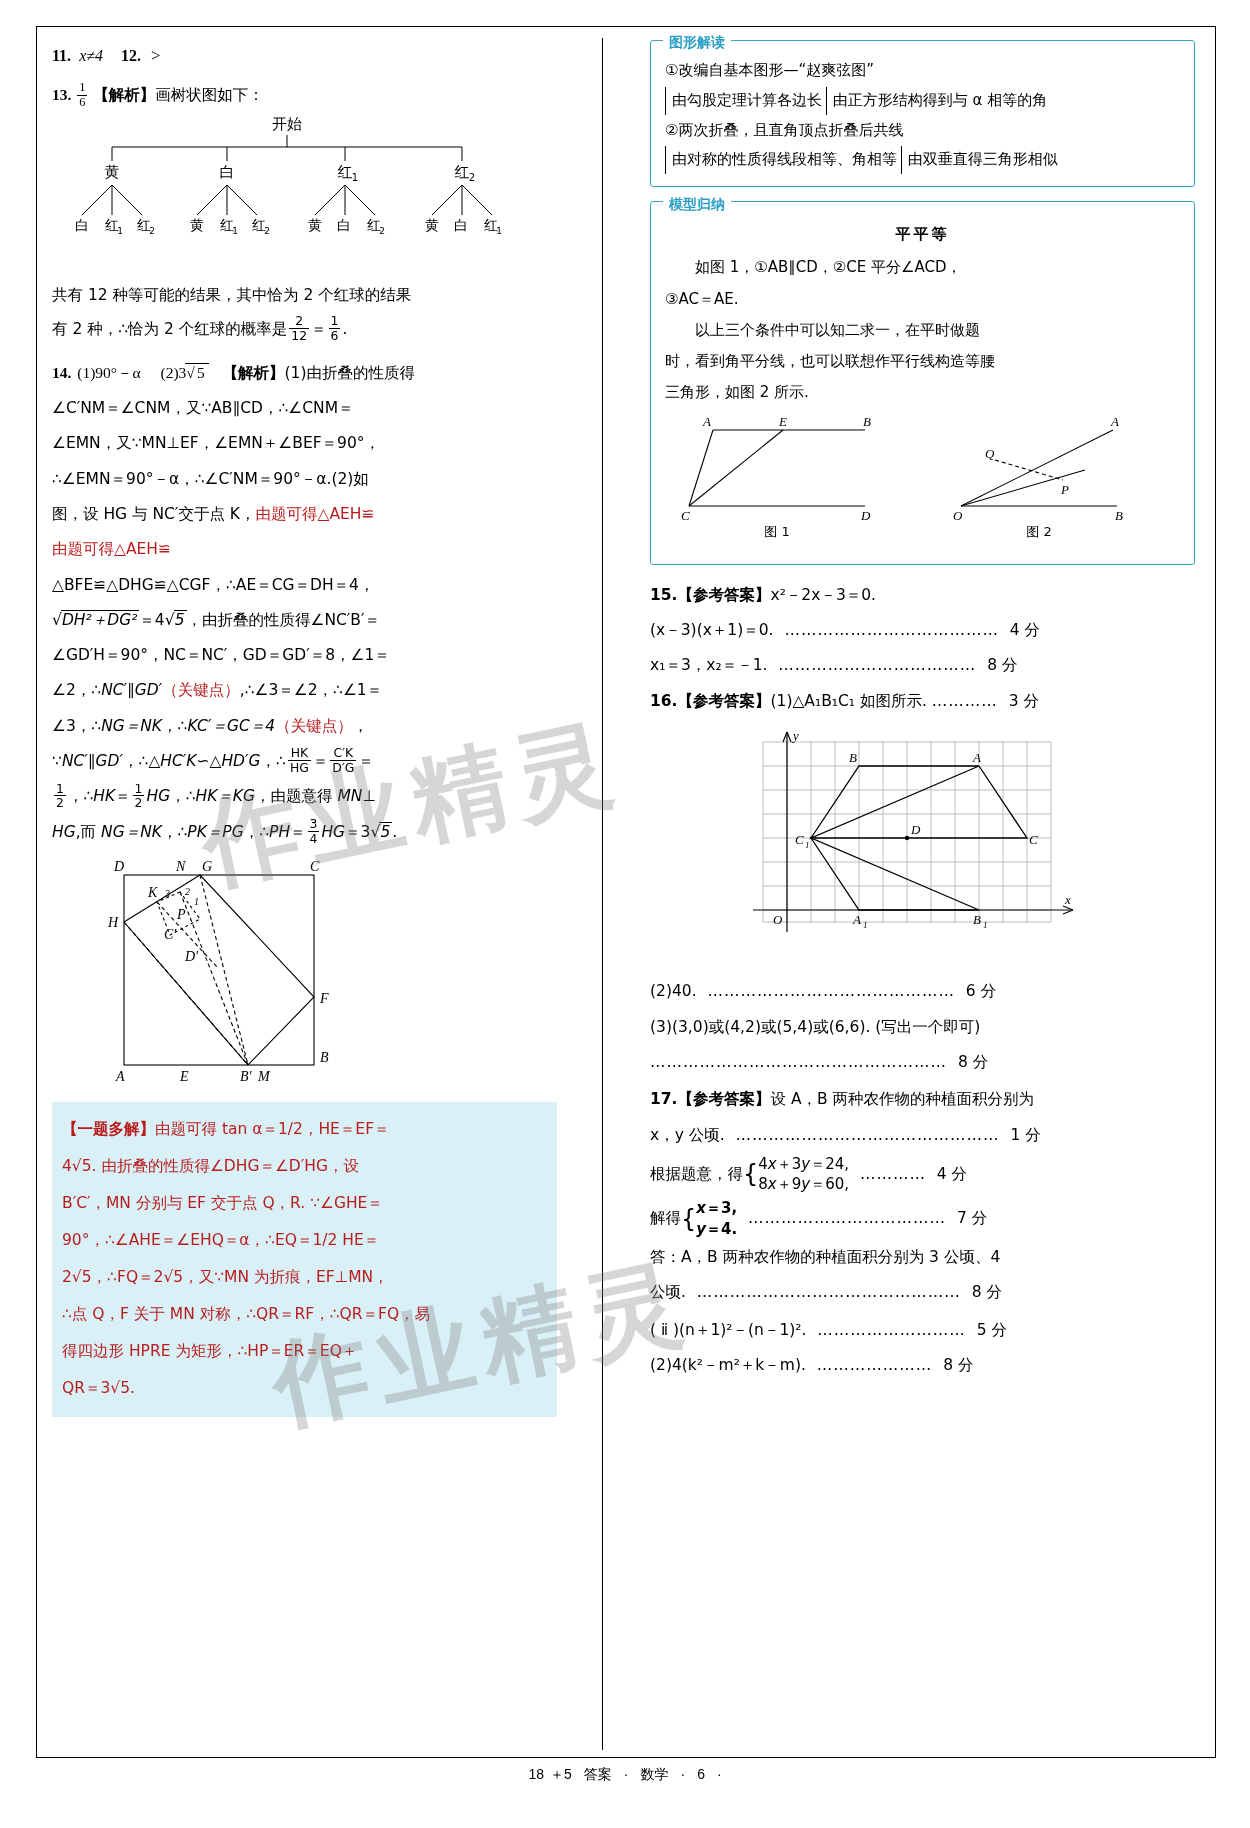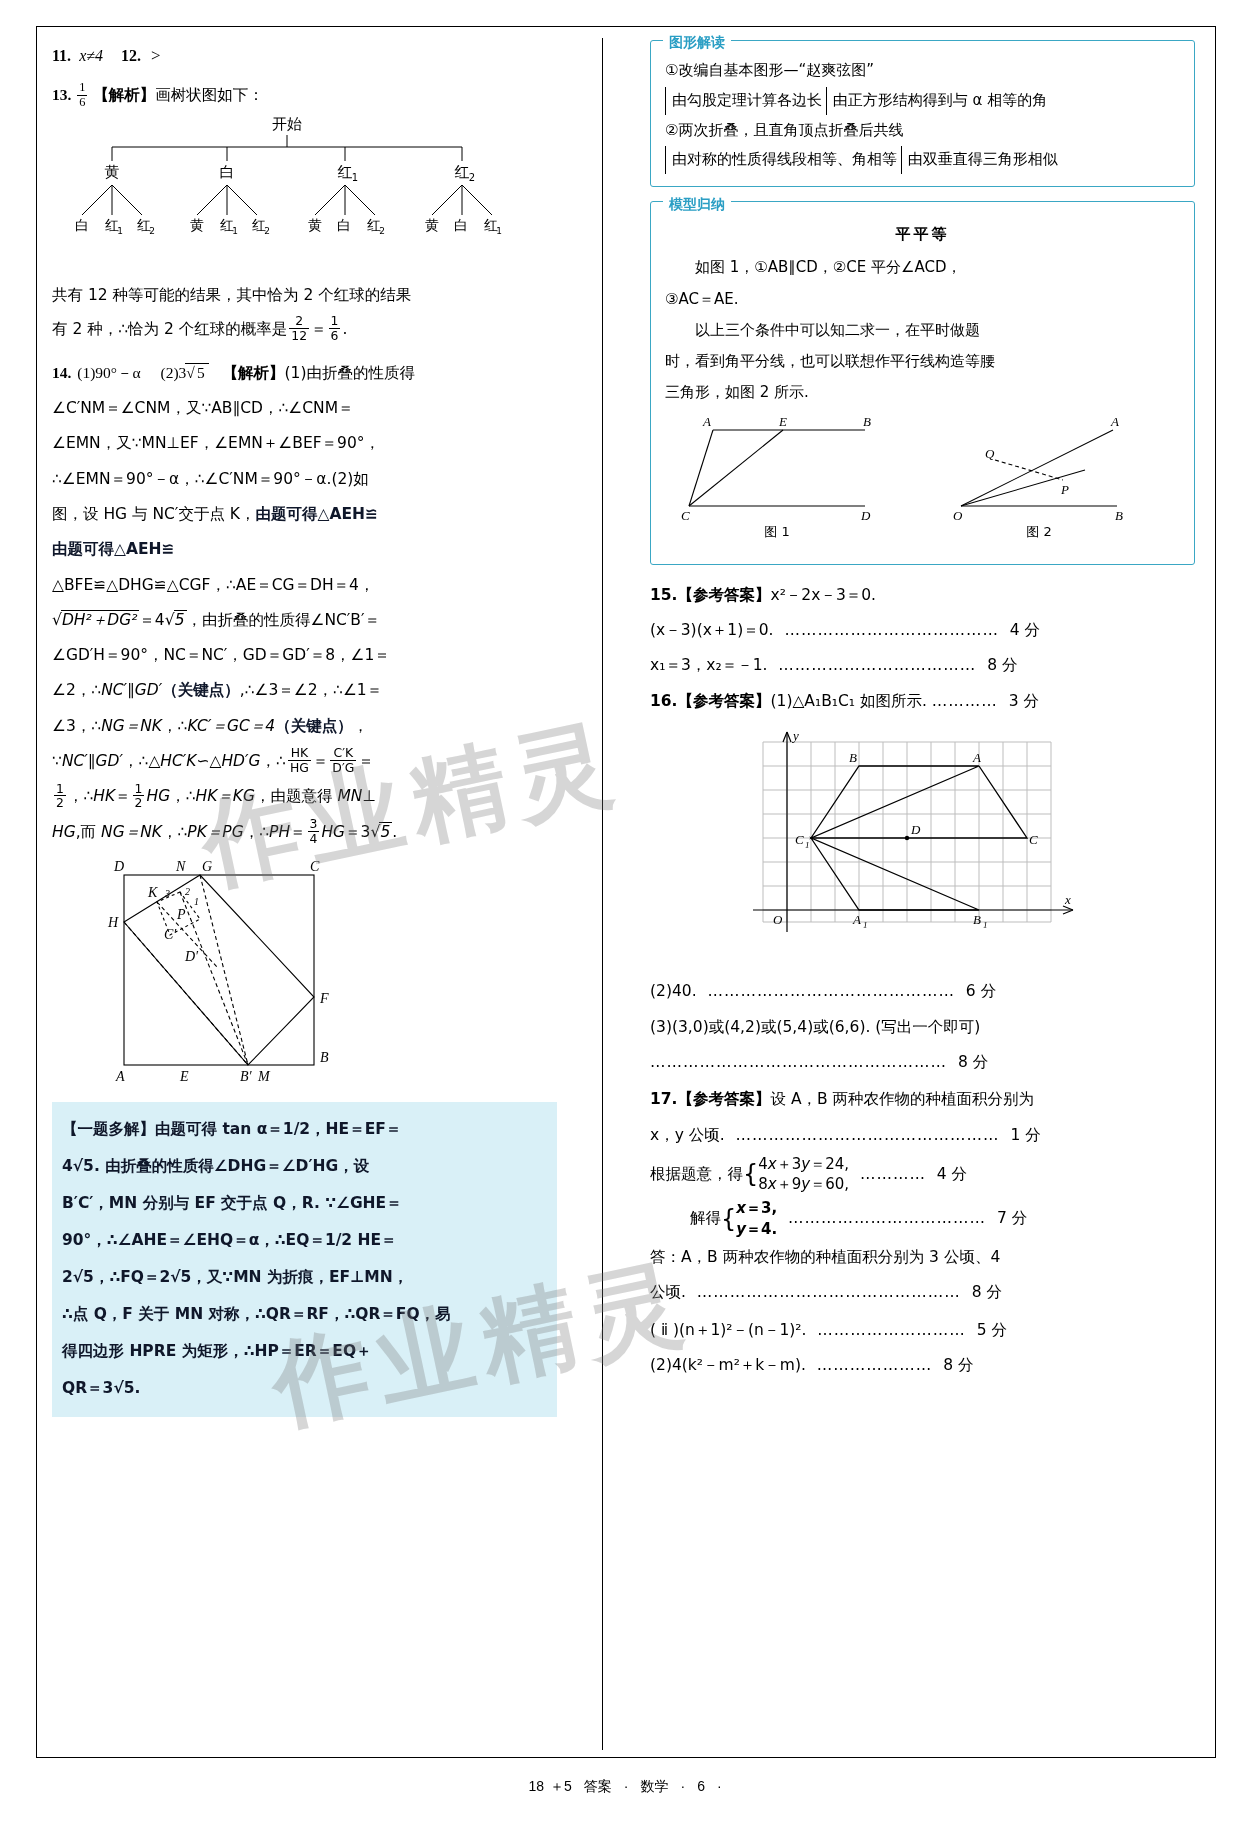--- a/index.html
+++ b/index.html
@@ -34,21 +34,21 @@
   .frac{
     display:inline-block;vertical-align:middle;text-align:center;
     font-size:.8em;line-height:1.12;margin:0 2px;position:relative;top:-1px;
   }
   .frac .n{display:block;border-bottom:1px solid #000;padding:0 2px;}
   .frac .d{display:block;padding:0 2px;}
   .sqrt{
     border-top:1px solid #000;padding:0 2px 0 1px;margin-left:-1px;
   }
   p{margin:0 0 2px 0;}
-  .blue2{color:#0f172a;font-weight:bold;}
+  .blue2{color:#b91c1c;}
   .hl{background:#d9f0f7;}
   
   .boxwrap{position:relative;margin-bottom:14px;}
   .legendbox{
     border:1px solid #3aa7c4;border-radius:3px;
     padding:16px 12px 10px 14px;
     position:relative;
     font-size:15px;line-height:1.85;
   }
   .legendtitle{
@@ -68,21 +68,21 @@
   .rowline{overflow:hidden;}
   .imgbox{margin:6px 0;}
   .watermark{
     position:absolute;color:rgba(120,120,120,0.30);
     font-family:"Liberation Sans",sans-serif;font-weight:bold;
     font-size:96px;letter-spacing:10px;
     transform:rotate(-12deg);
     pointer-events:none;white-space:nowrap;
   }
   .footer{
-    position:absolute;left:0;bottom:32px;width:1250px;text-align:center;
+    position:absolute;left:0;bottom:44px;width:1250px;text-align:center;
     font-size:14px;font-family:"Liberation Sans",sans-serif;
   }
   .footer .seg{display:inline-block;margin:0 6px;}
   .treebox{margin:4px 0 4px 0;}
   .cn{font-family:"DejaVu Sans","Liberation Sans",sans-serif;}
 </style>
 </head>
 <body>
 
 <div class="page">
@@ -393,21 +393,21 @@
       <p class="cn rowline">
         <span>x，y 公顷.</span>
         <span class="dots">&nbsp;…………………………………………&nbsp;</span>
         <span>1 分</span>
       </p>
       <p class="cn rowline" style="line-height:1.35;">
         <span style="display:inline-block;vertical-align:middle;">根据题意，得</span><span style="display:inline-block;vertical-align:middle;font-size:24px;line-height:1;">{</span><span style="display:inline-block;vertical-align:middle;font-size:15px;line-height:1.35;"><span style="display:block;">4<span class="it">x</span>＋3<span class="it">y</span>＝24,</span><span style="display:block;">8<span class="it">x</span>＋9<span class="it">y</span>＝60,</span></span>
         <span class="dots">&nbsp;…………&nbsp;</span>
         <span>4 分</span>
       </p>
-      <p class="cn rowline" style="line-height:1.35;margin-top:4px;margin-left:40px;">
+      <p class="cn rowline" style="line-height:1.35;margin-top:4px;">
         <span style="display:inline-block;vertical-align:middle;">解得</span><span style="display:inline-block;vertical-align:middle;font-size:24px;line-height:1;">{</span><span style="display:inline-block;vertical-align:middle;font-size:15px;line-height:1.35;font-weight:bold;"><span style="display:block;"><span class="it">x</span>＝3,</span><span style="display:block;"><span class="it">y</span>＝4.</span></span>
         <span class="dots">&nbsp;………………………………&nbsp;</span>
         <span>7 分</span>
       </p>
       <p class="cn">答：A，B 两种农作物的种植面积分别为 3 公顷、4</p>
       <p class="cn rowline">
         <span>公顷.</span>
         <span class="dots">&nbsp;…………………………………………&nbsp;</span>
         <span>8 分</span>
       </p>

